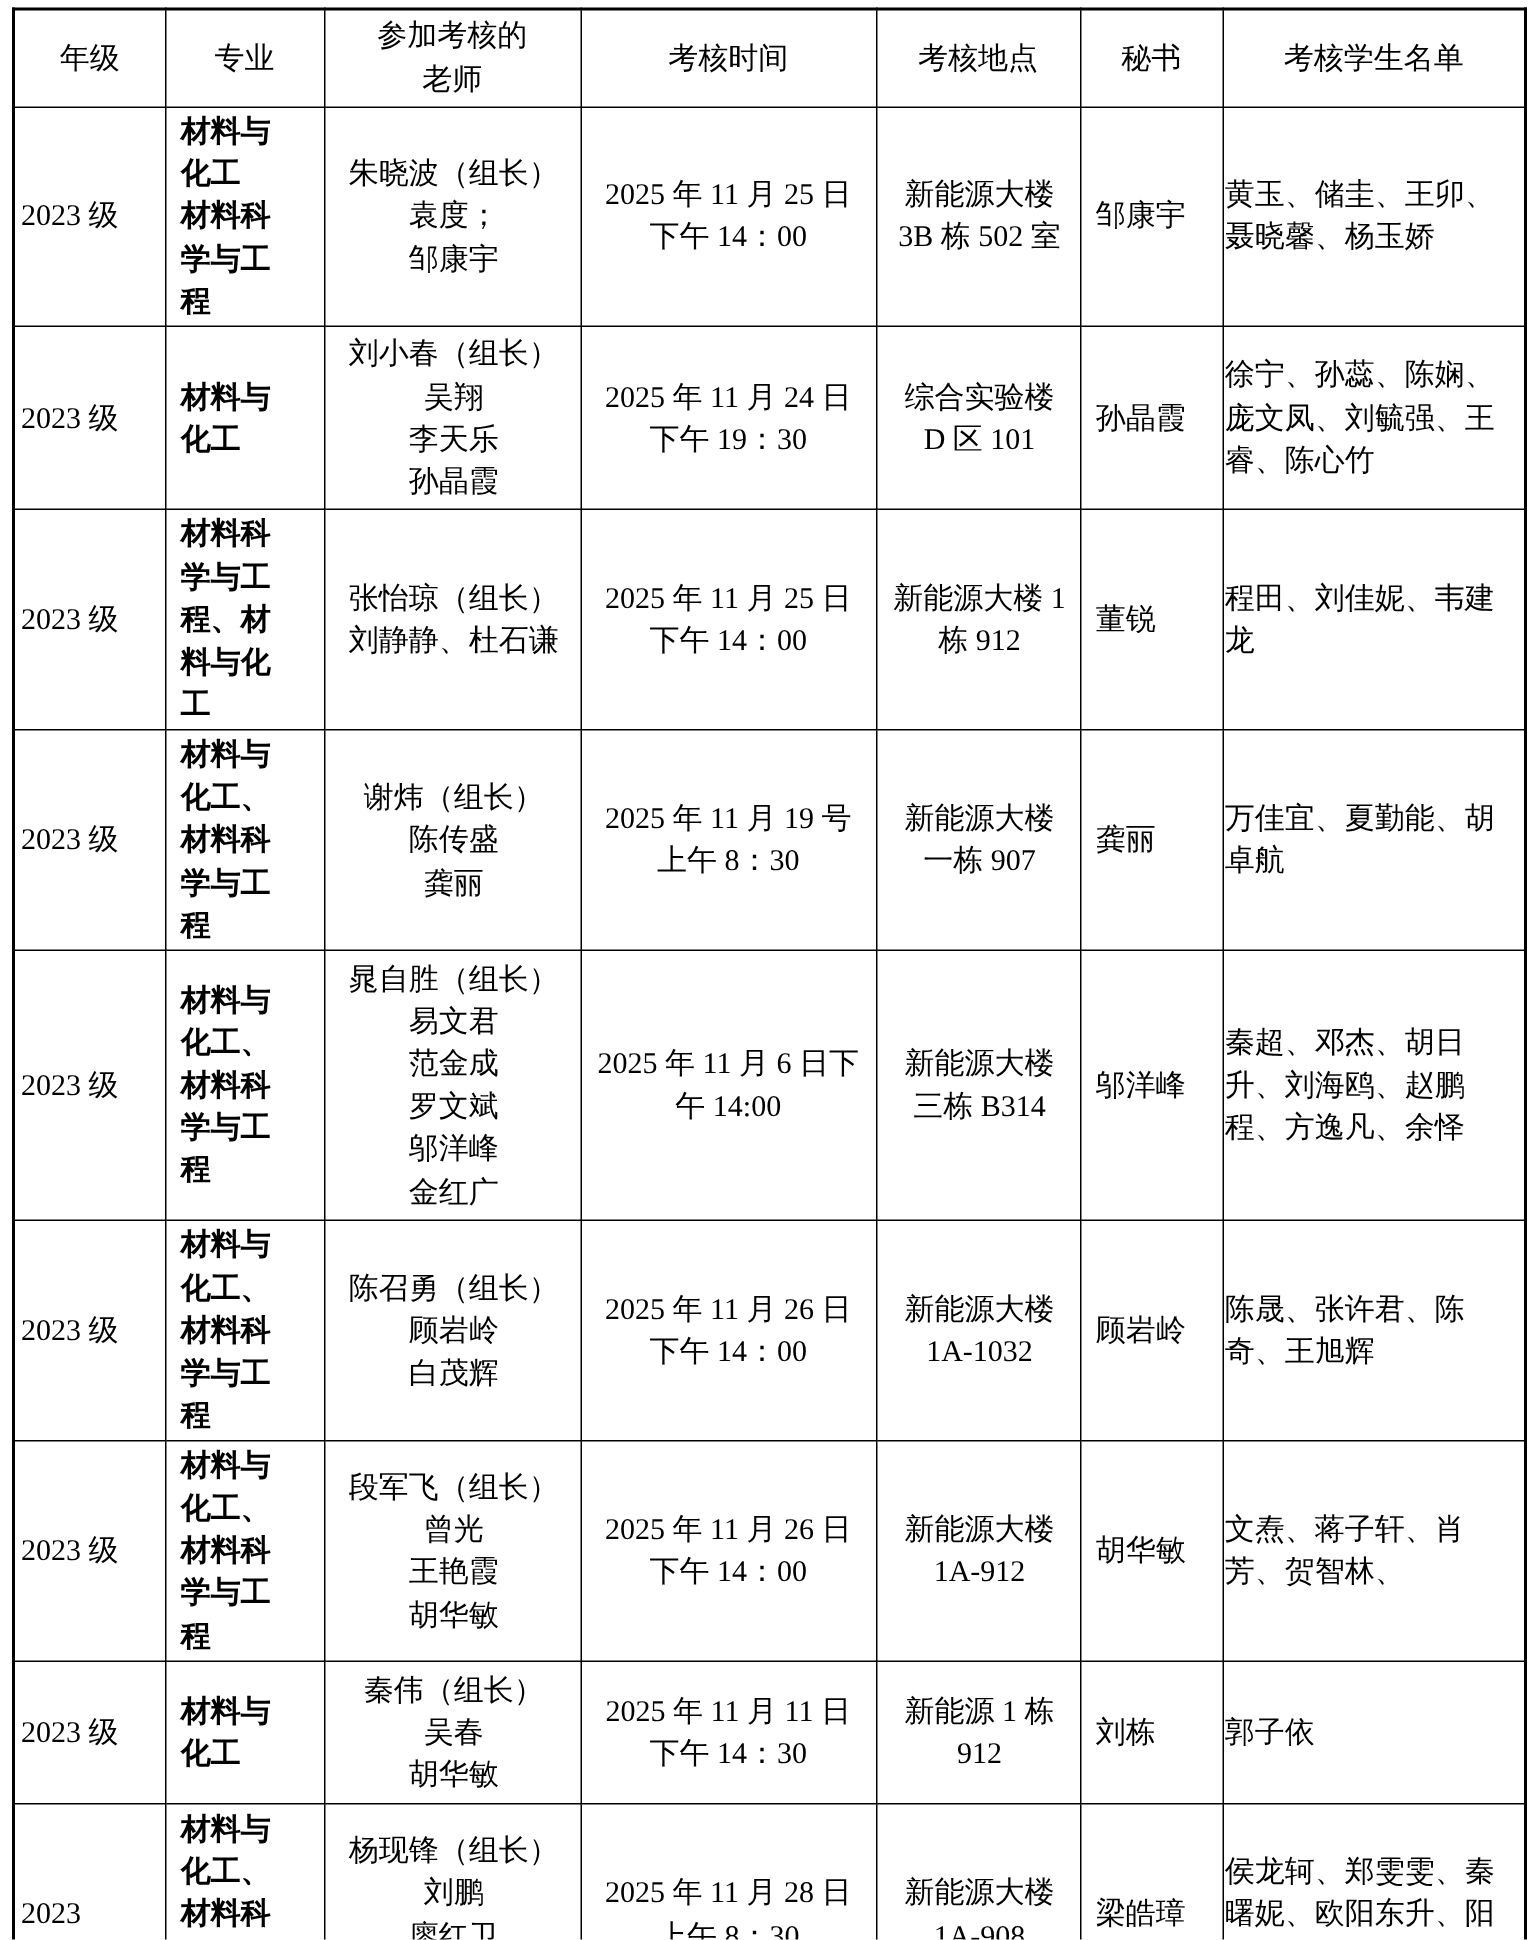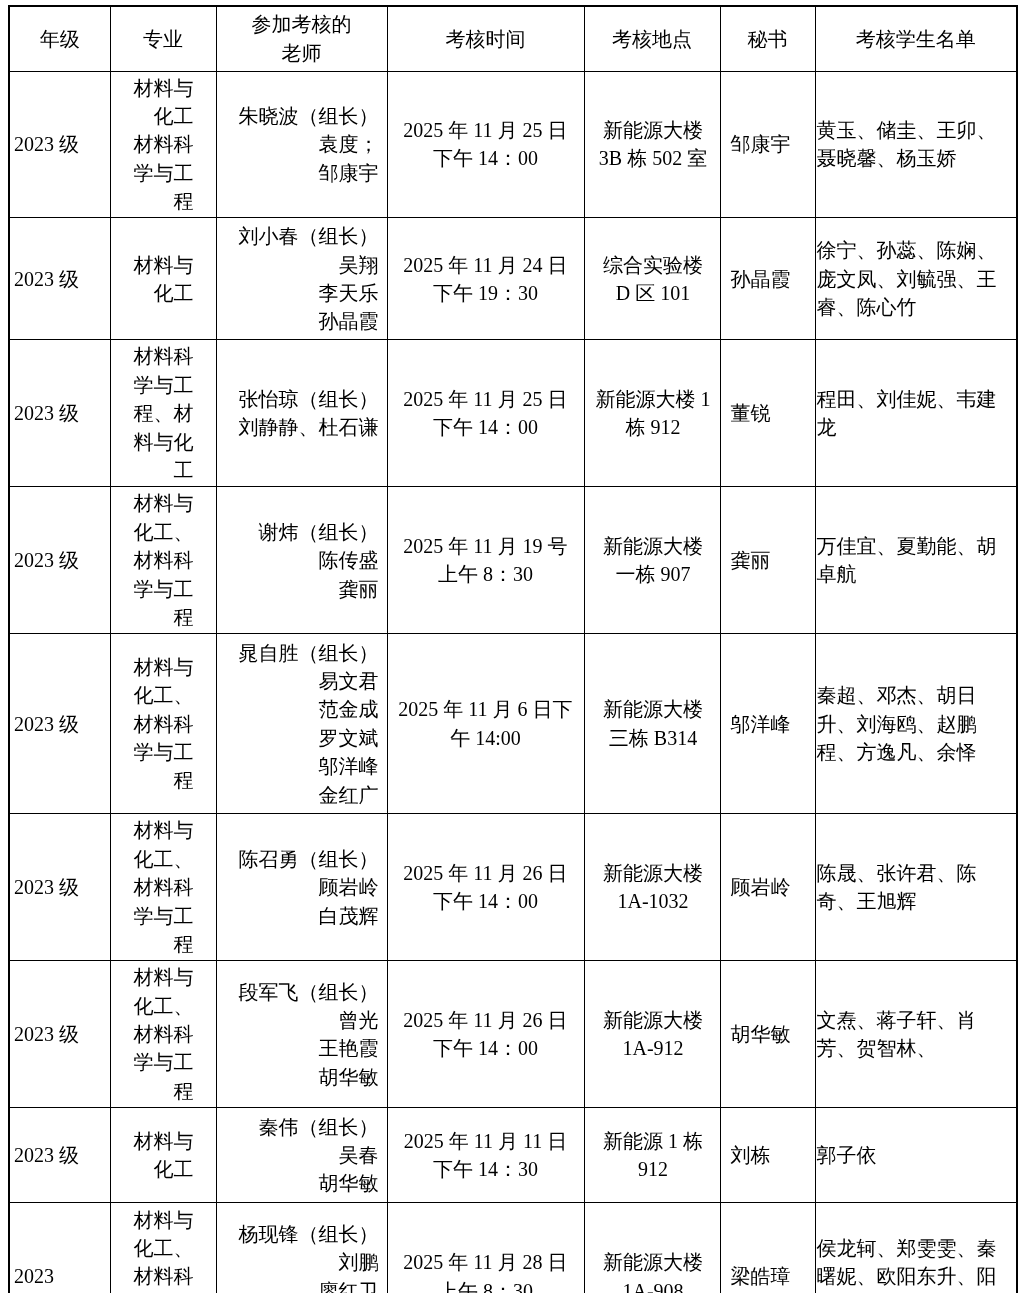--- a/index.html
+++ b/index.html
@@ -48,22 +48,22 @@
   tbody tr:nth-child(2){ height: 122px; }
   tbody tr:nth-child(3){ height: 115px; }
   tbody tr:nth-child(4){ height: 135px; }
   tbody tr:nth-child(5){ height: 180px; }
   tbody tr:nth-child(6){ height: 143px; }
   tbody tr:nth-child(7){ height: 137px; }
   tbody tr:nth-child(8){ height: 95px;  }
   tbody tr:nth-child(9){ height: 148px; }
   
   td.cell-grade    { text-align: left; padding: 2px 4px; }
-  td.cell-major    { text-align: right; padding: 2px 22px 2px 10px; }
-  td.cell-teachers { text-align: right; padding: 2px 8px 2px 10px; }
+  td.cell-major    { text-align: left; padding: 2px 22px 2px 10px; font-weight: bold; }
+  td.cell-teachers { text-align: center; padding: 2px 8px 2px 10px; }
   td.cell-time     { text-align: center; padding: 2px 10px 2px 10px; }
   td.cell-location { text-align: center; padding: 2px 8px 2px 10px; }
   td.cell-secretary{ text-align: left; padding: 2px 6px 2px 10px; }
   td.cell-students { text-align: left; padding: 2px 8px 2px 1px; }
 </style>
 </head>
 <body>
 
 <table class="schedule">
   <colgroup>

